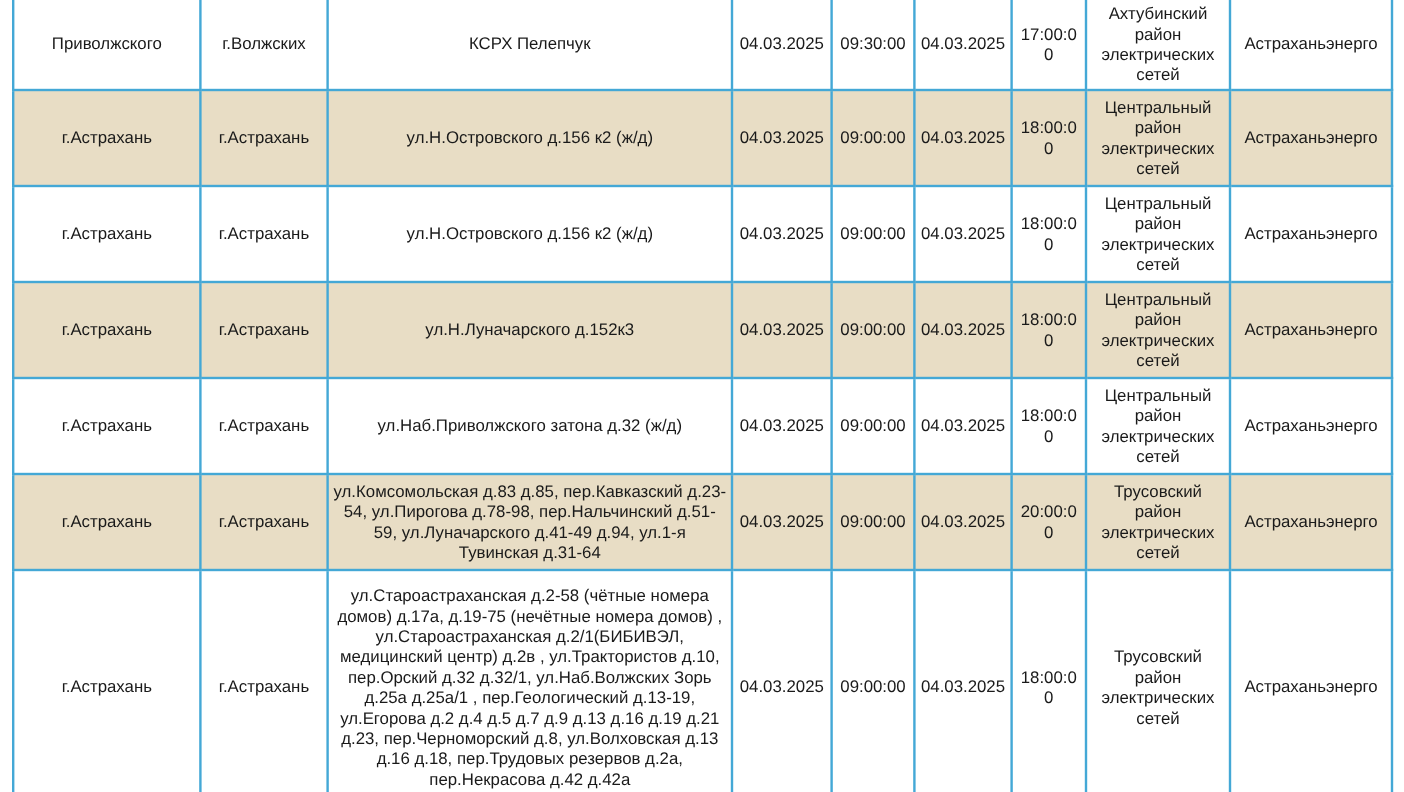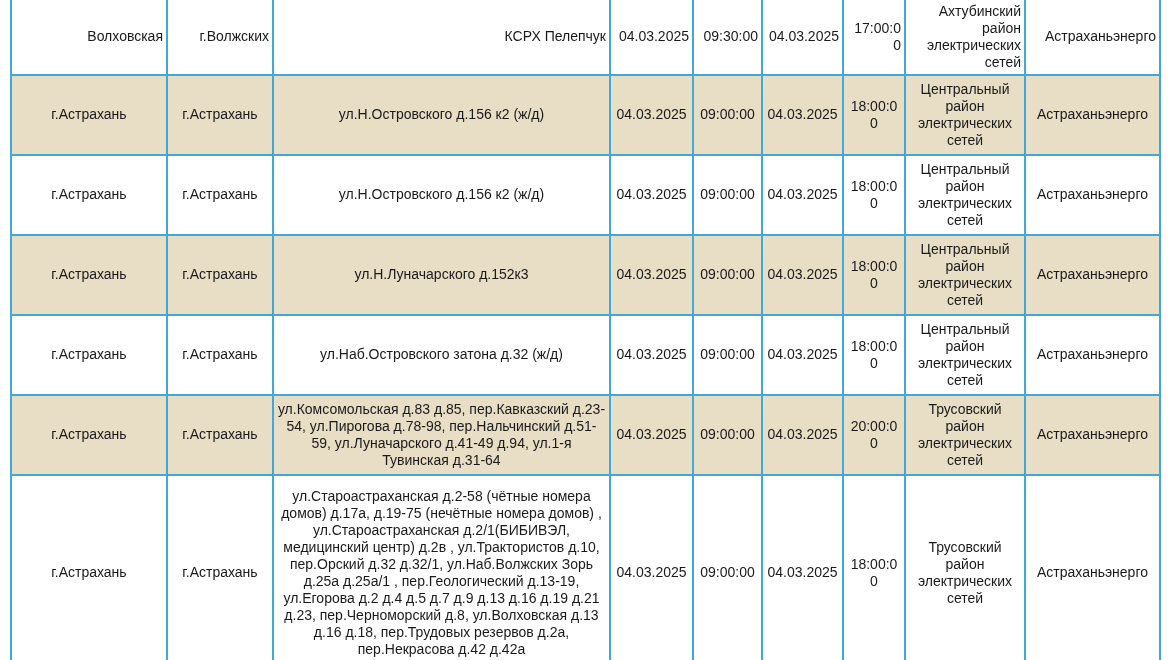--- a/index.html
+++ b/index.html
@@ -34,21 +34,20 @@
     padding: 2px 3px;
     word-wrap: break-word;
     overflow-wrap: break-word;
     height: 74px;
   }
   table.outage tr:nth-child(even) td {
     background: var(--row-shaded, #e8ddc5);
   }
   table.outage tr:first-child td {
     height: 70px;
-    text-align: right;
   }
   table.outage tr:last-child td {
     height: 190px;
   }
 </style>
 </head>
 <body>
 
 <div class="viewport" style="--border-color: #44a8d6; --row-shaded: #e8ddc5; --row-default: #ffffff; --text-color: #1a1a1a;">
   <table class="outage">
@@ -58,21 +57,21 @@
       <col style="width:337px">
       <col style="width:83px">
       <col style="width:69px">
       <col style="width:81px">
       <col style="width:62px">
       <col style="width:120px">
       <col style="width:135px">
     </colgroup>
     <tbody>
         <tr>
-          <td>Волховская</td>
+          <td>Приволжского</td>
           <td>г.Волжских</td>
           <td>КСРХ Пелепчук</td>
           <td>04.03.2025</td>
           <td>09:30:00</td>
           <td>04.03.2025</td>
           <td>17:00:00</td>
           <td>Ахтубинский район электрических сетей</td>
           <td>Астраханьэнерго</td>
         </tr>
         <tr>
@@ -104,21 +103,21 @@
           <td>04.03.2025</td>
           <td>09:00:00</td>
           <td>04.03.2025</td>
           <td>18:00:00</td>
           <td>Центральный район электрических сетей</td>
           <td>Астраханьэнерго</td>
         </tr>
         <tr>
           <td>г.Астрахань</td>
           <td>г.Астрахань</td>
-          <td>ул.Наб.Островского затона д.32 (ж/д)</td>
+          <td>ул.Наб.Приволжского затона д.32 (ж/д)</td>
           <td>04.03.2025</td>
           <td>09:00:00</td>
           <td>04.03.2025</td>
           <td>18:00:00</td>
           <td>Центральный район электрических сетей</td>
           <td>Астраханьэнерго</td>
         </tr>
         <tr>
           <td>г.Астрахань</td>
           <td>г.Астрахань</td>

